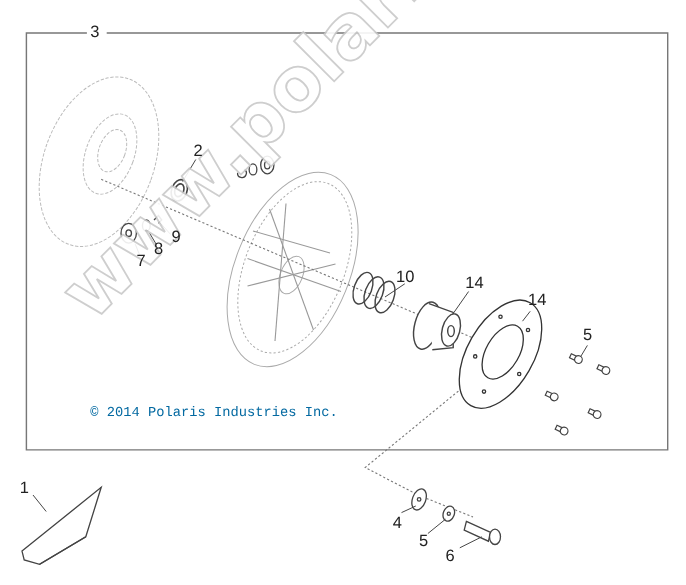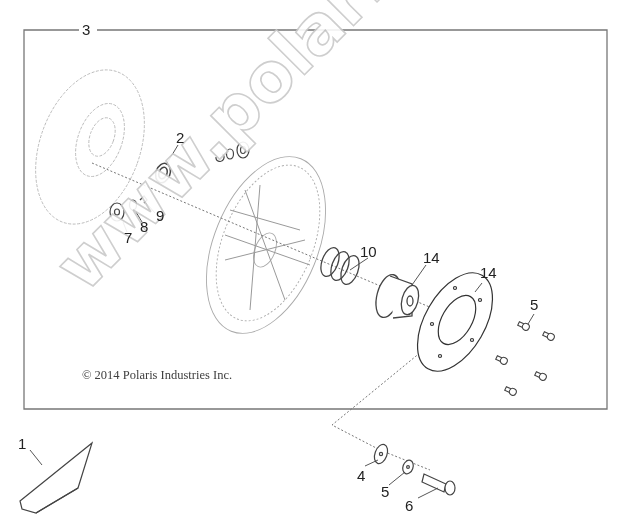--- a/index.html
+++ b/index.html
@@ -1,19 +1,19 @@
 <!DOCTYPE html>
 <html><head>
 <meta charset="utf-8">
 <style>
   html, body { margin:0; padding:0; background:#ffffff; }
   body { width:624px; height:532px; position:relative; overflow:hidden; font-family:"Liberation Sans", sans-serif; }
   #diagram { position:absolute; left:0; top:0; width:624px; height:532px; }
   .callout { position:absolute; font-family:"Liberation Sans", sans-serif; font-size:15px; color:#222; line-height:1; }
-  .copyright { position:absolute; left:82px; top:368px; font-size:12.5px; color:#404040; font-family:Liberation Serif, serif; }
+  .copyright { position:absolute; left:82px; top:368px; font-size:12.5px; color:#0369a1; font-family:Liberation Mono, monospace; }
   .watermark { position:absolute; left:40px; top:250px; font-family:"DejaVu Sans", sans-serif; font-weight:bold; font-size:68px;
     color:#ffffff; -webkit-text-stroke:1.6px #c9c9c9; opacity:0.9; transform:rotate(-45deg); transform-origin:left top; white-space:nowrap; letter-spacing:0px;}
 </style>
 </head>
 <body>
 
 <svg id="diagram" width="624" height="532" viewBox="0 0 624 532" xmlns="http://www.w3.org/2000/svg">
 
   <g fill="none" stroke="#777" stroke-width="1.3">
     <polyline points="79,30 24,30 24,409 607,409 607,30 97,30"></polyline>

